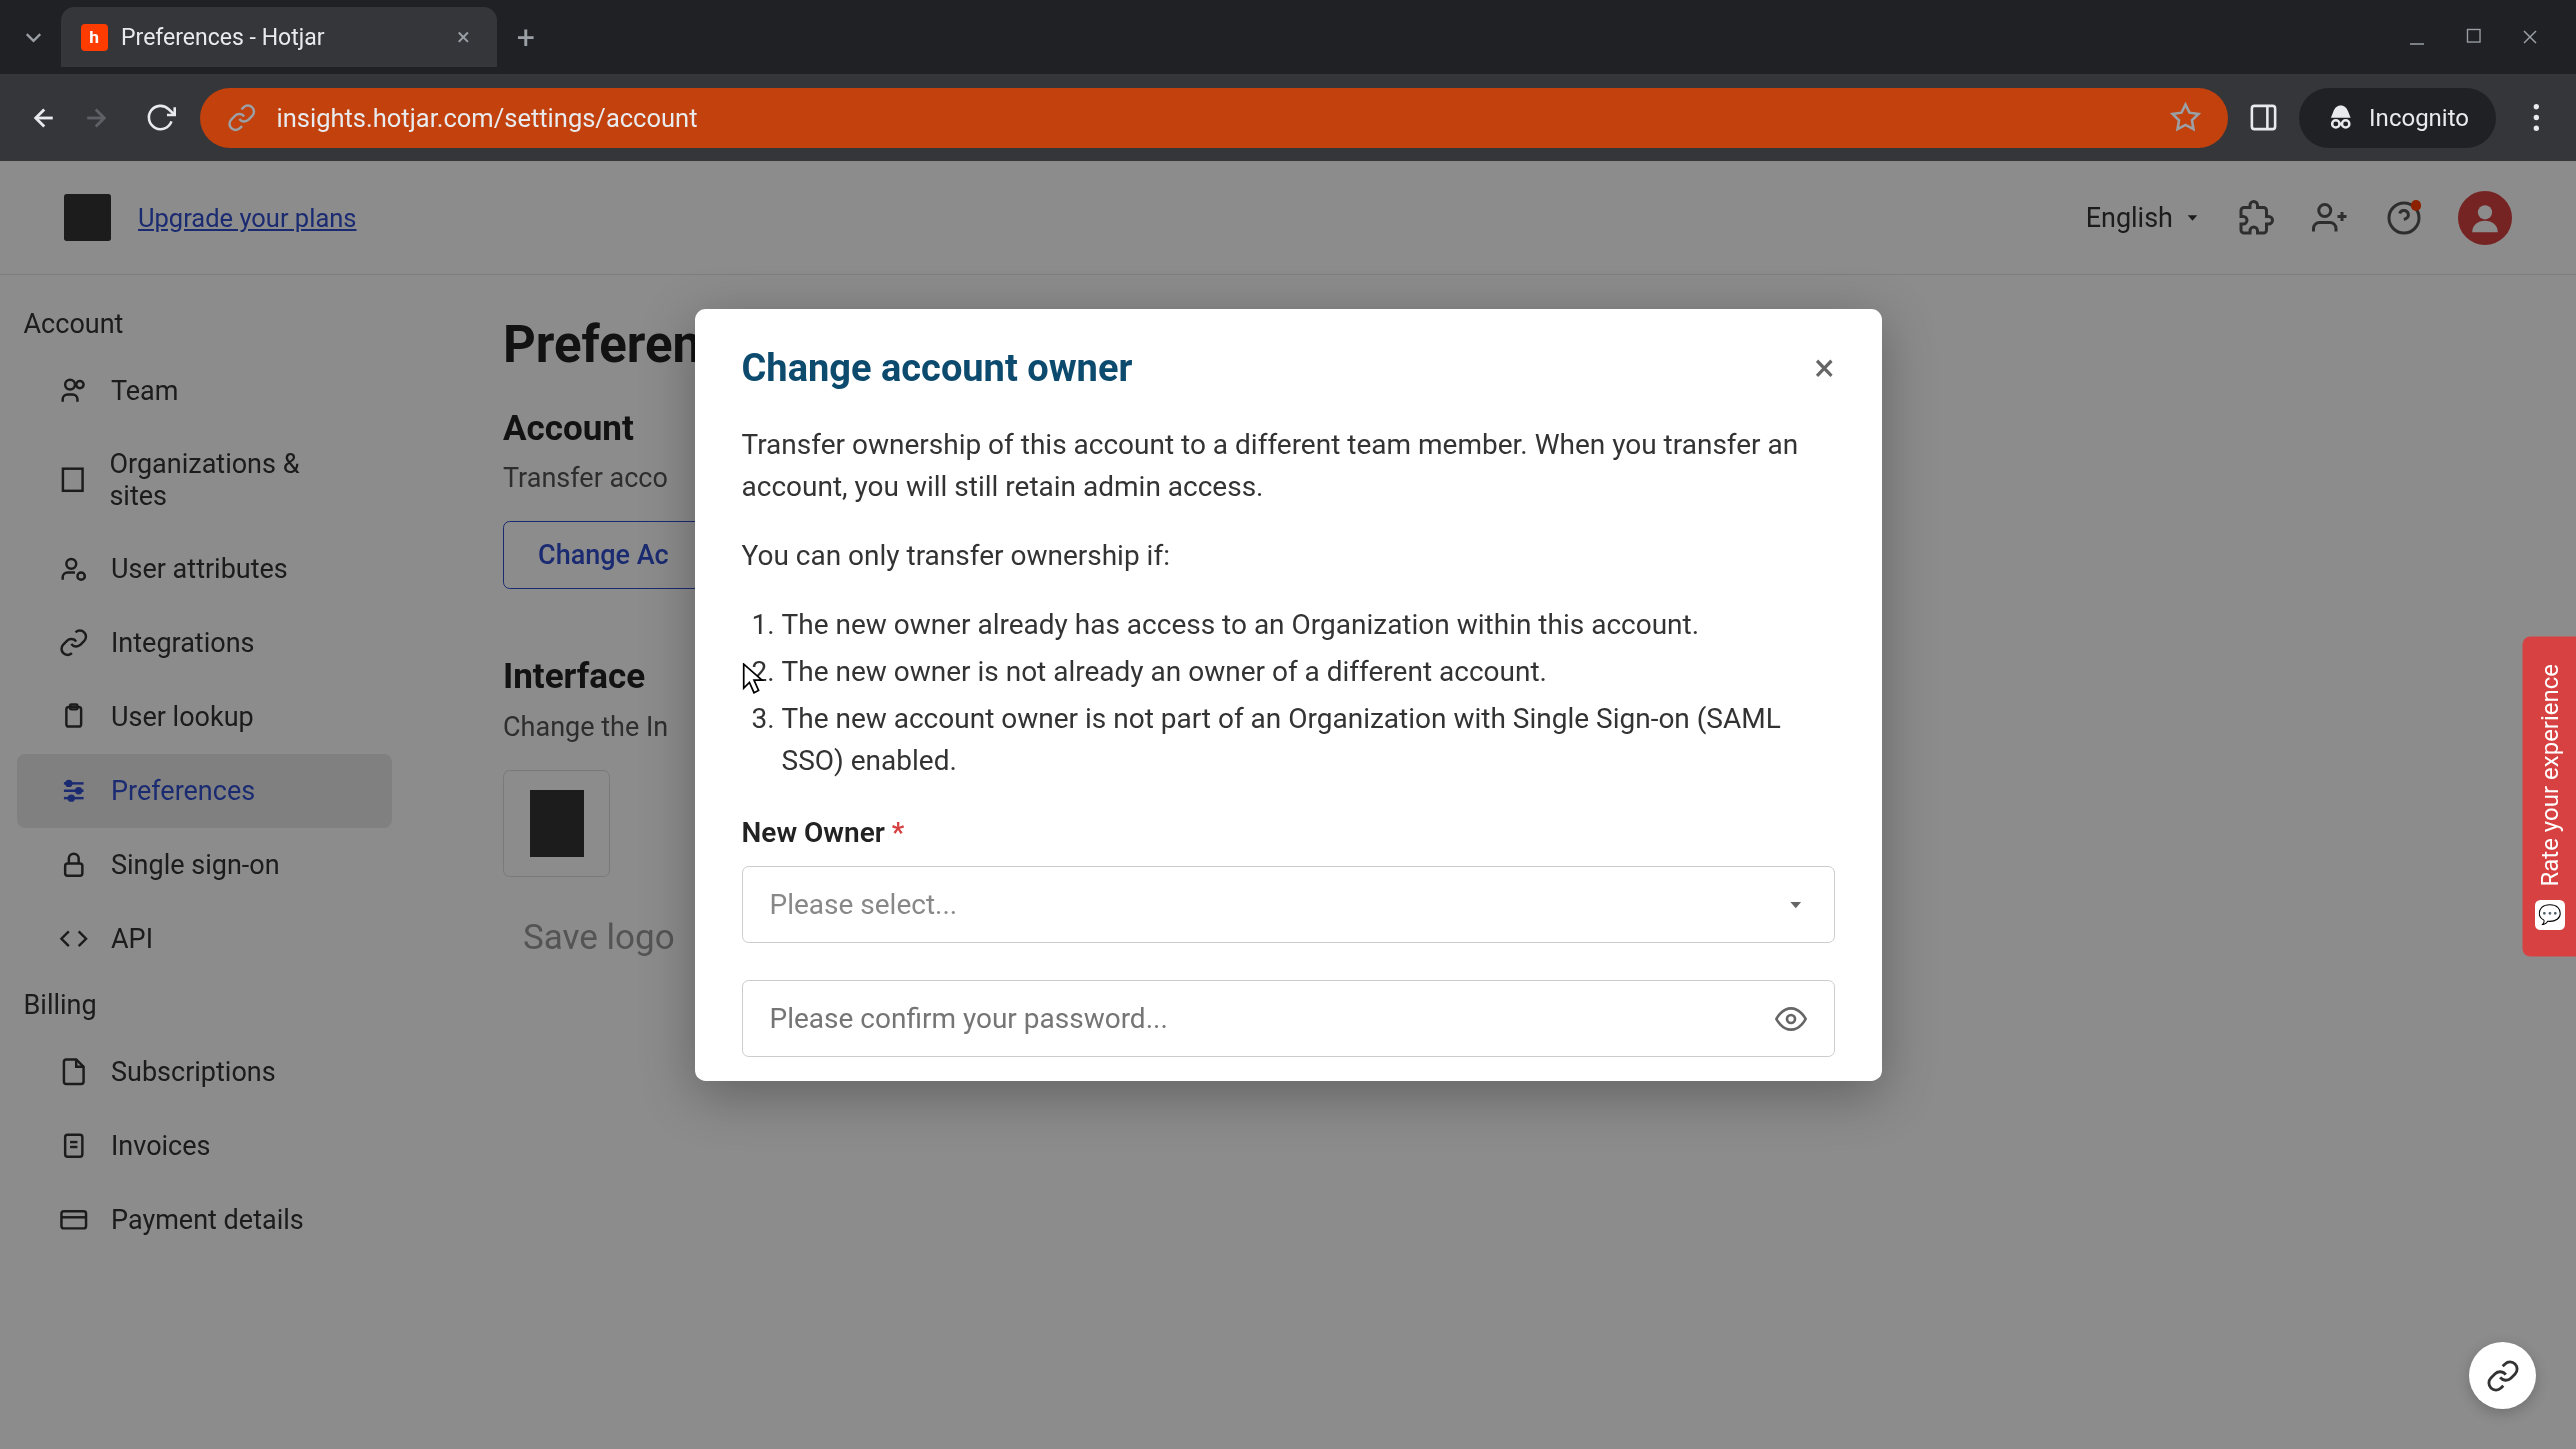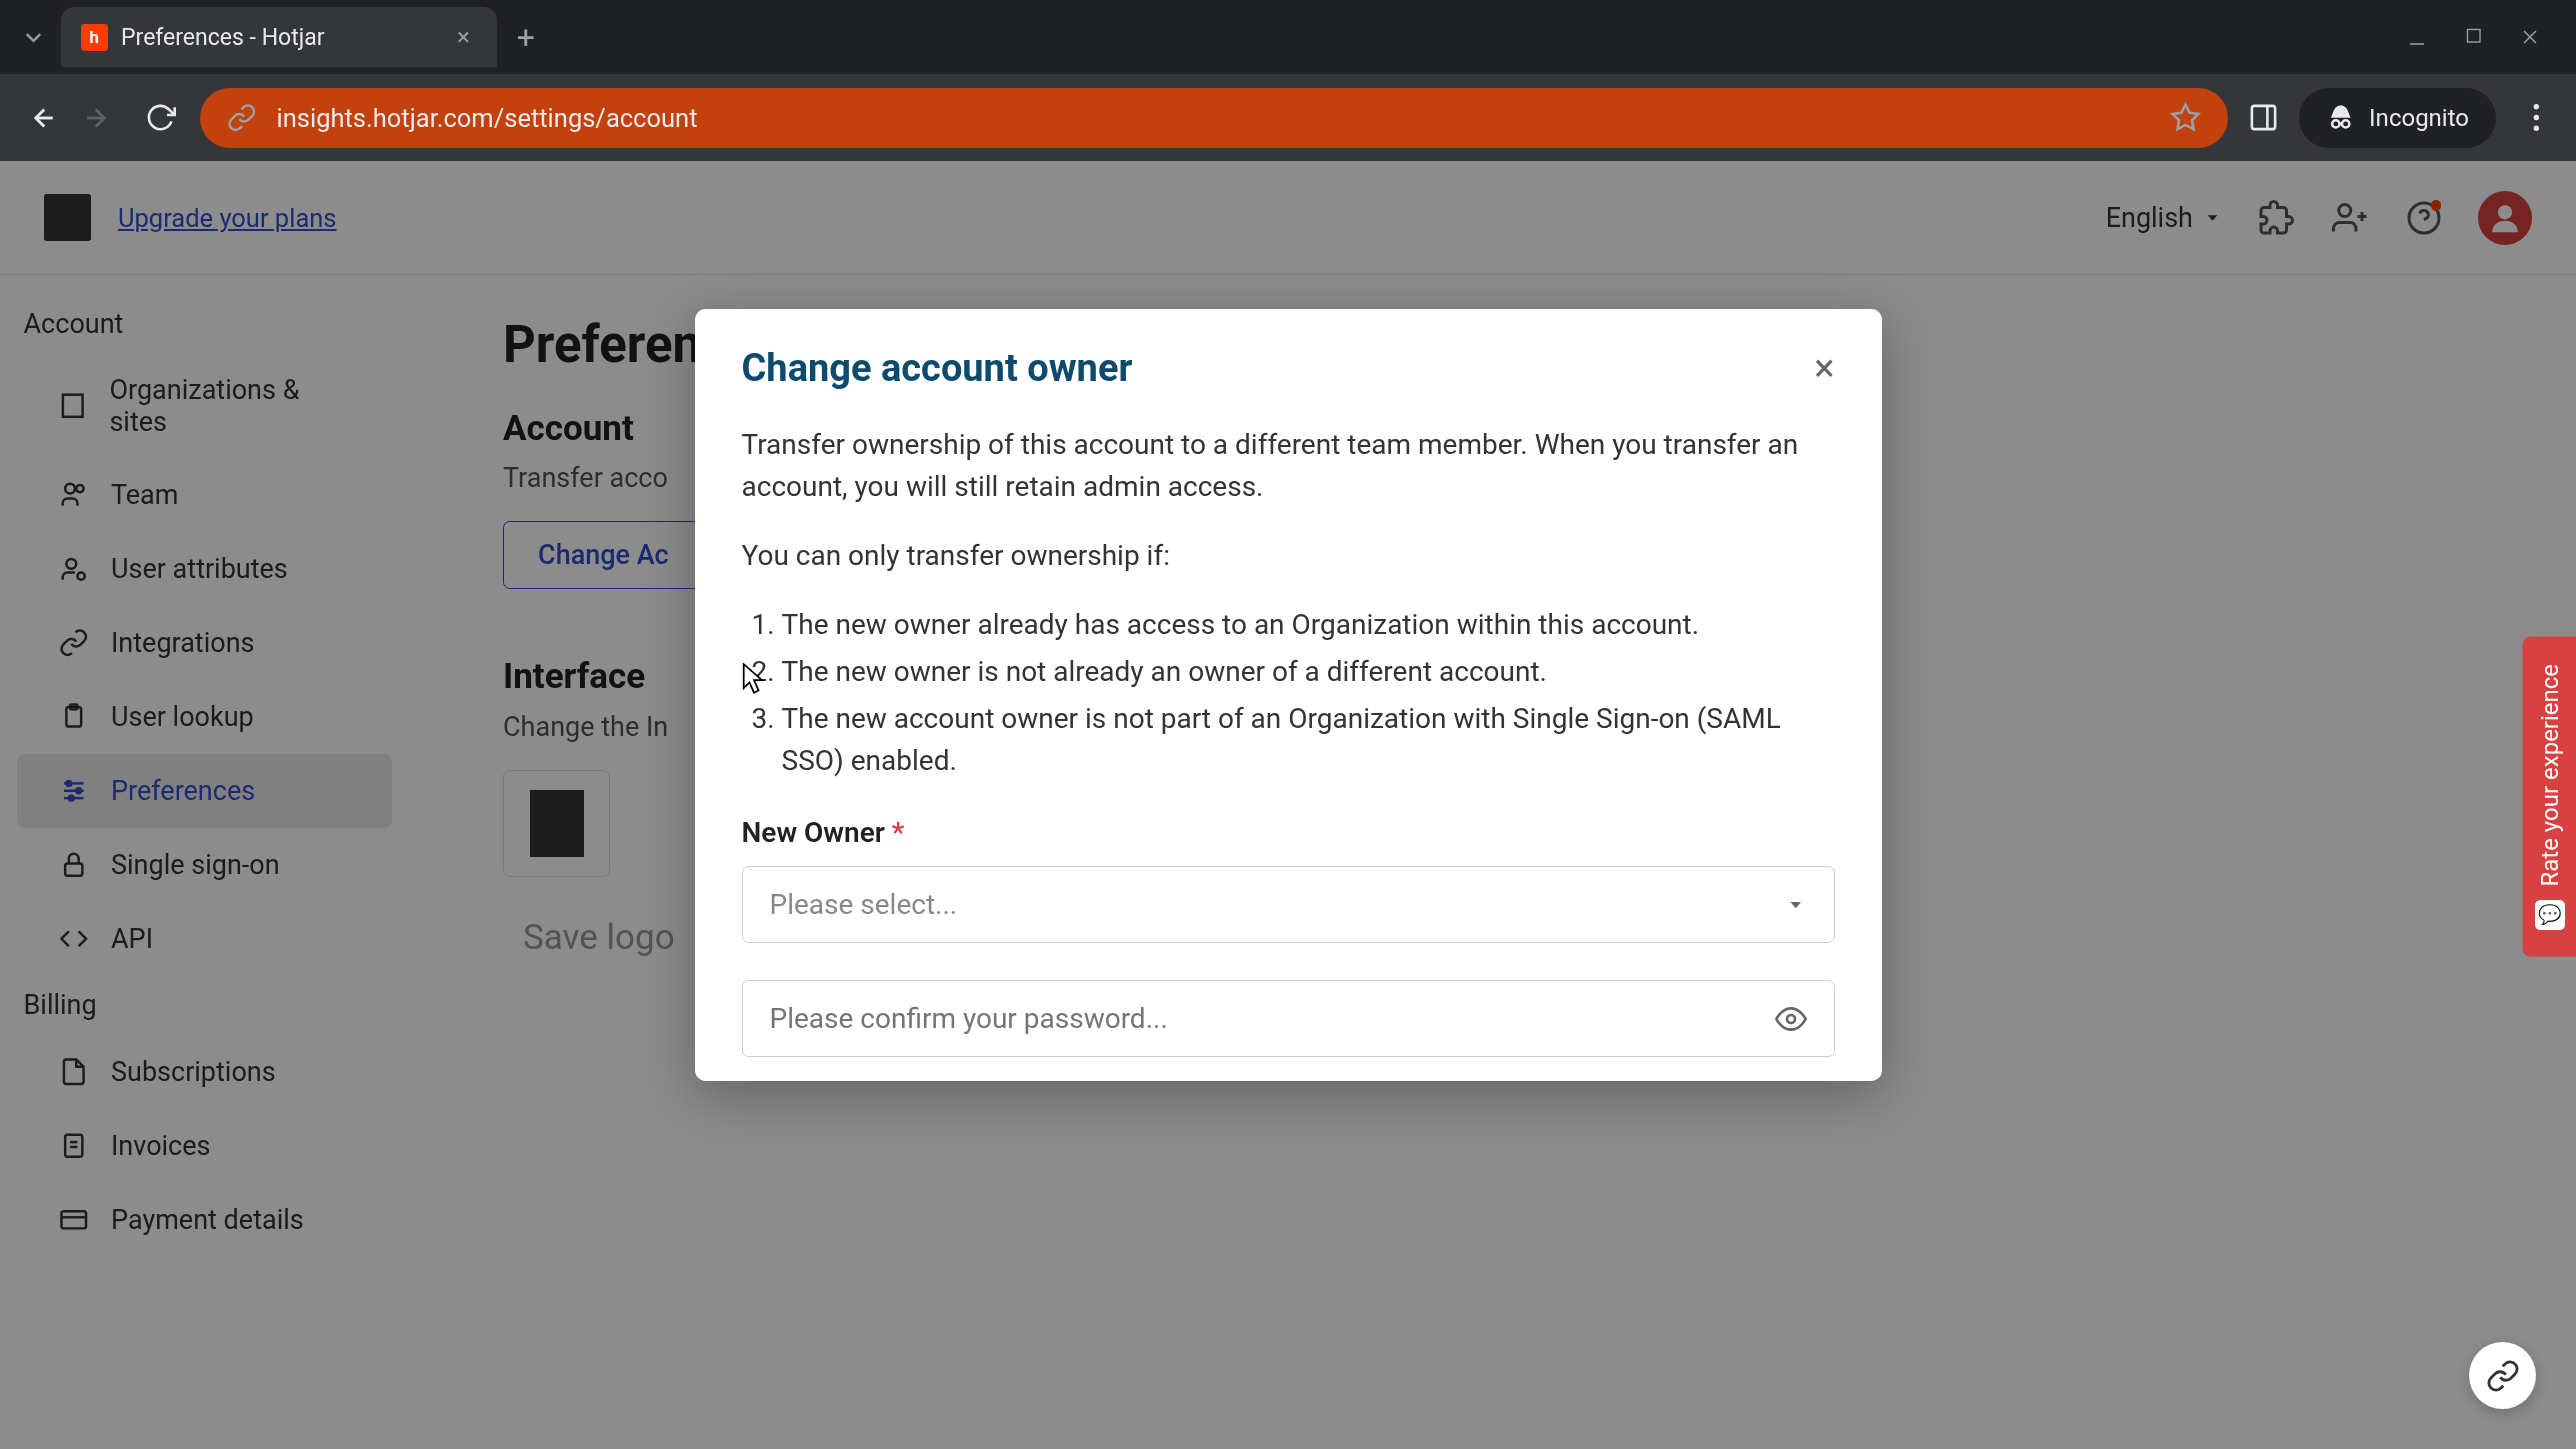--- a/index.html
+++ b/index.html
@@ -21,21 +21,21 @@
 .nav-btn { width: 40px; height: 40px; display: flex; align-items: center; justify-content: center; color: #9aa0a6; cursor: pointer; }
 .nav-btn.disabled { opacity: 0.4; }
 .address-bar { flex: 1; height: 60px; background: #c2410c; border-radius: 30px; display: flex; align-items: center; padding: 0 27px; gap: 20px; }
 .site-info { color: #9aa0a6; display: flex; align-items: center; }
 .url { color: #e8eaed; font-size: 25.5px; flex: 1; }
 .addr-icon { color: #9aa0a6; cursor: pointer; }
 .incognito-badge { height: 60px; background: #202124; border-radius: 30px; display: flex; align-items: center; padding: 0 27px; gap: 13.4px; color: #e8eaed; font-size: 24px; }
 
 
 .app { width: 100%; height: calc(1449px - 161px); background: #fff; position: relative; display: flex; flex-direction: column; }
-.app-header { height: 114px; display: flex; align-items: center; padding: 0 44px; border-bottom: 0.7px solid #e5e5e5; }
+.app-header { height: 114px; display: flex; align-items: center; padding: 0 64px; border-bottom: 0.7px solid #e5e5e5; }
 .logo-thumb { width: 47px; height: 47px; background: #333; border-radius: 2.7px; margin-right: 27px; }
 .upgrade-link { color: #324fce; font-size: 25.5px; text-decoration: underline; cursor: pointer; }
 .header-right { margin-left: auto; display: flex; align-items: center; gap: 34px; }
 .lang-select { display: flex; align-items: center; gap: 10px; font-size: 27px; color: #333; cursor: pointer; }
 .header-icon { width: 40px; height: 40px; display: flex; align-items: center; justify-content: center; color: #555; cursor: pointer; position: relative; }
 .header-icon.notif::after { content: ""; position: absolute; top: 2.7px; right: 2.7px; width: 10.7px; height: 10.7px; background: #ff3c00; border-radius: 50%; }
 .profile-avatar { width: 54px; height: 54px; border-radius: 50%; background: #d84141; border: 4px solid #d84141; display: flex; align-items: center; justify-content: center; color: #fff; }
 
 .app-body { flex: 1; display: flex; overflow: hidden; }
 .sidebar { width: 409px; background: #fff; padding: 20px 0; overflow-y: auto; position: relative; }
@@ -226,38 +226,38 @@
         </div>
     </div>
   </div>
 
   <div class="app-body">
     <div class="sidebar">
       <div class="sidebar-heading">Account</div>
       <div class="sidebar-item">
           <span class="icon">
             <svg width="29.5" height="29.5" viewBox="0 0 24 24" fill="none" stroke="currentColor" stroke-width="2">
+              <circle cx="9" cy="7" r="4"></circle>
+              <path d="M3 21v-2a4 4 0 0 1 4-4h4a4 4 0 0 1 4 4v2"></path>
+              <circle cx="17" cy="7" r="3"></circle>
+            </svg>
+          </span>
+          <span>Team</span>
+        </div>
+      <div class="sidebar-item">
+          <span class="icon">
+            <svg width="29.5" height="29.5" viewBox="0 0 24 24" fill="none" stroke="currentColor" stroke-width="2">
               <rect x="4" y="3" width="16" height="18"></rect>
               <line x1="9" y1="8" x2="9" y2="8"></line>
               <line x1="15" y1="8" x2="15" y2="8"></line>
               <line x1="9" y1="13" x2="9" y2="13"></line>
               <line x1="15" y1="13" x2="15" y2="13"></line>
             </svg>
           </span>
           <span>Organizations &amp; sites</span>
-        </div>
-      <div class="sidebar-item">
-          <span class="icon">
-            <svg width="29.5" height="29.5" viewBox="0 0 24 24" fill="none" stroke="currentColor" stroke-width="2">
-              <circle cx="9" cy="7" r="4"></circle>
-              <path d="M3 21v-2a4 4 0 0 1 4-4h4a4 4 0 0 1 4 4v2"></path>
-              <circle cx="17" cy="7" r="3"></circle>
-            </svg>
-          </span>
-          <span>Team</span>
         </div>
       <div class="sidebar-item">
           <span class="icon">
             <svg width="29.5" height="29.5" viewBox="0 0 24 24" fill="none" stroke="currentColor" stroke-width="2">
               <circle cx="10" cy="8" r="4"></circle>
               <path d="M3 21v-2a4 4 0 0 1 4-4h6"></path>
               <circle cx="18" cy="18" r="3"></circle>
             </svg>
           </span>
           <span>User attributes</span>

